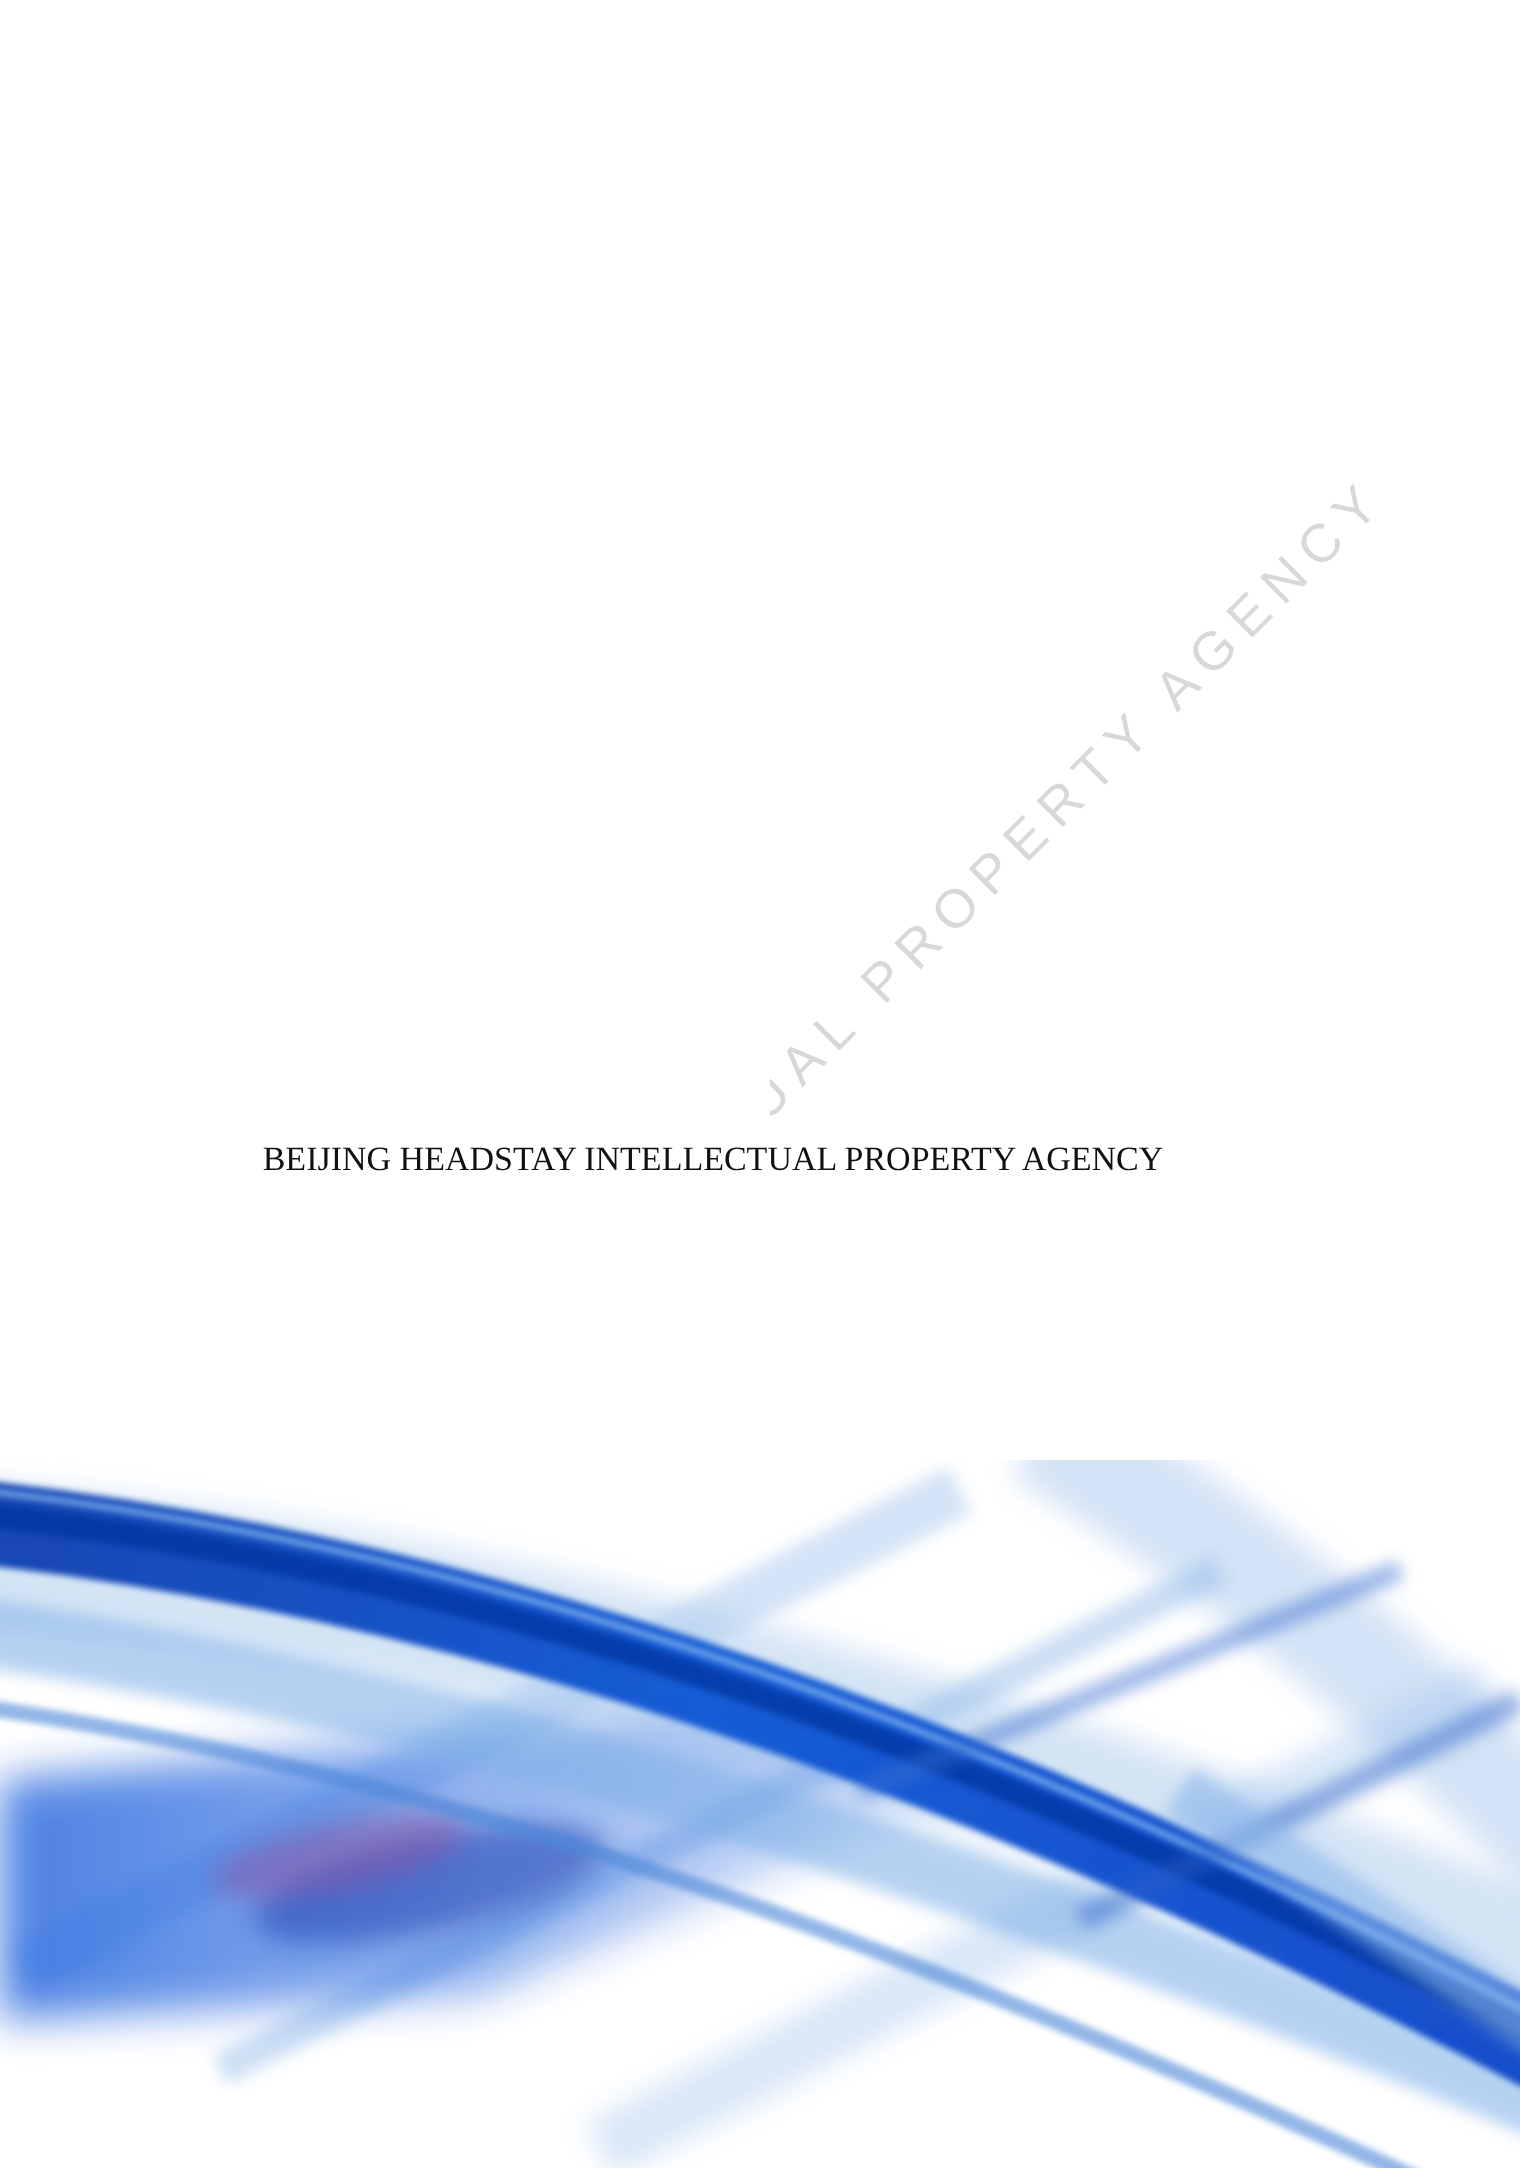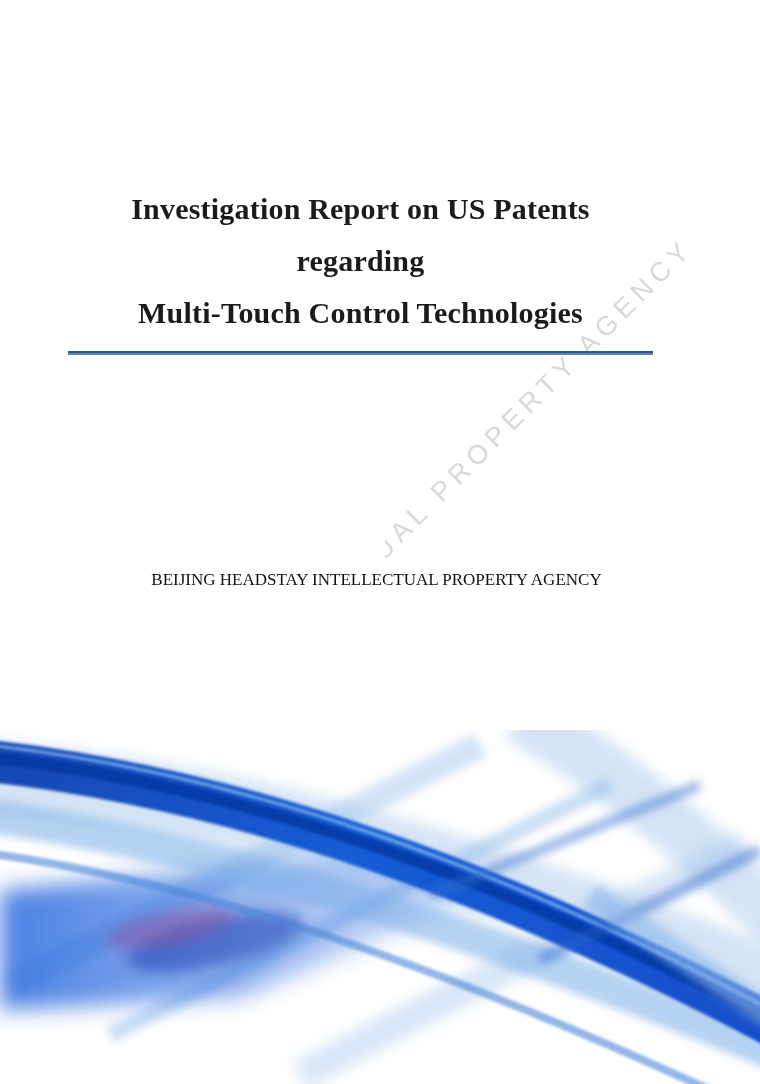--- a/index.html
+++ b/index.html
@@ -51,21 +51,21 @@
     margin-top:12px;
     height:4px;
     width:100%;
     background:linear-gradient(to bottom,
       var(--rule-top,#2f5784) 0 50%,
       var(--rule-bottom,#5b85b8) 50% 100%);
   }
   
   .org-line{
     position:absolute;
-    left:84px; top:570px;
+    left:64px; top:570px;
     width:585px;
     z-index:2;
     text-align:center;
     font-size:17px;
     color:#111111;
   }
   
   .wave{
     position:absolute;
     left:0; bottom:0;
@@ -76,25 +76,20 @@
 </style>
 </head>
 <body>
 
 <div class="page">
 
   <div class="watermark-clip">
     <div class="watermark-text">INTELLECTUAL PROPERTY AGENCY</div>
   </div>
 
-  <div class="content">
-    <h1 class="title-line">Investigation Report on US Patents regarding</h1>
-    <h1 class="title-line">Multi-Touch Control Technologies</h1>
-    <div class="title-rule"></div>
-  </div>
 
   <div class="org-line">BEIJING HEADSTAY INTELLECTUAL PROPERTY AGENCY</div>
 
   <div class="wave">
     <svg width="760" height="354" viewBox="0 0 760 354" xmlns="http://www.w3.org/2000/svg">
       <defs>
         <filter id="b1" x="-40%" y="-40%" width="180%" height="180%">
             <feGaussianBlur stdDeviation="1.5"></feGaussianBlur>
           </filter>
         <filter id="b2" x="-40%" y="-40%" width="180%" height="180%">

